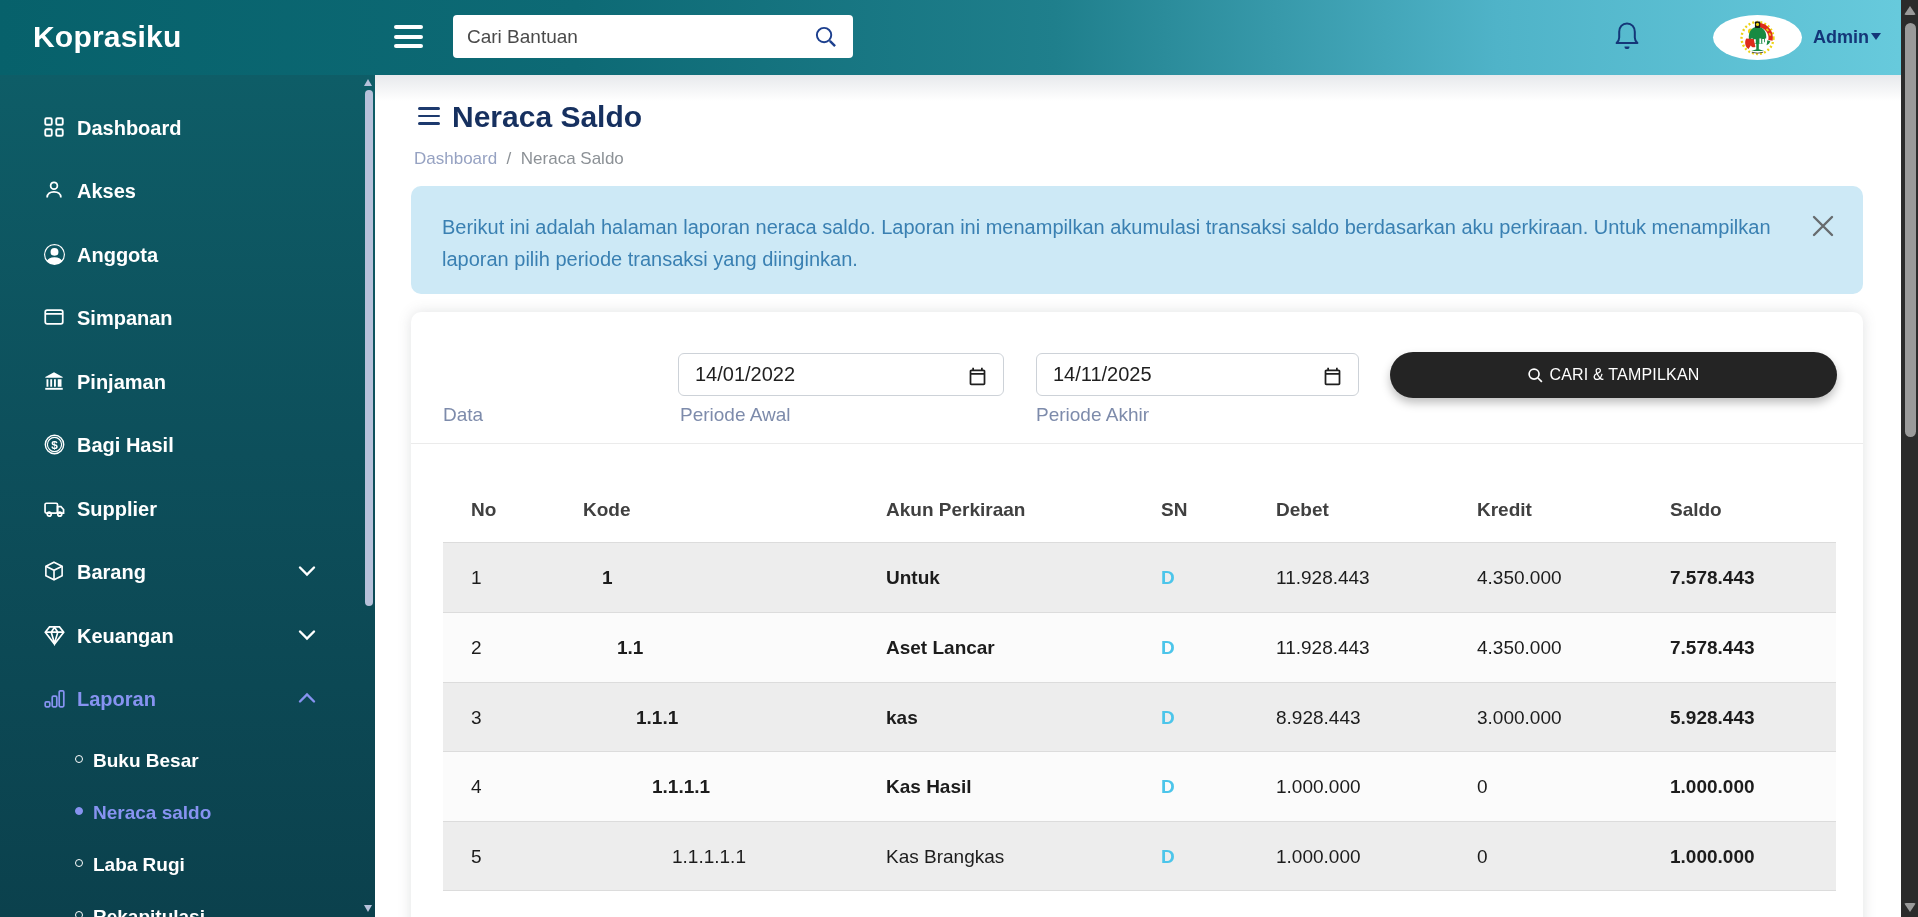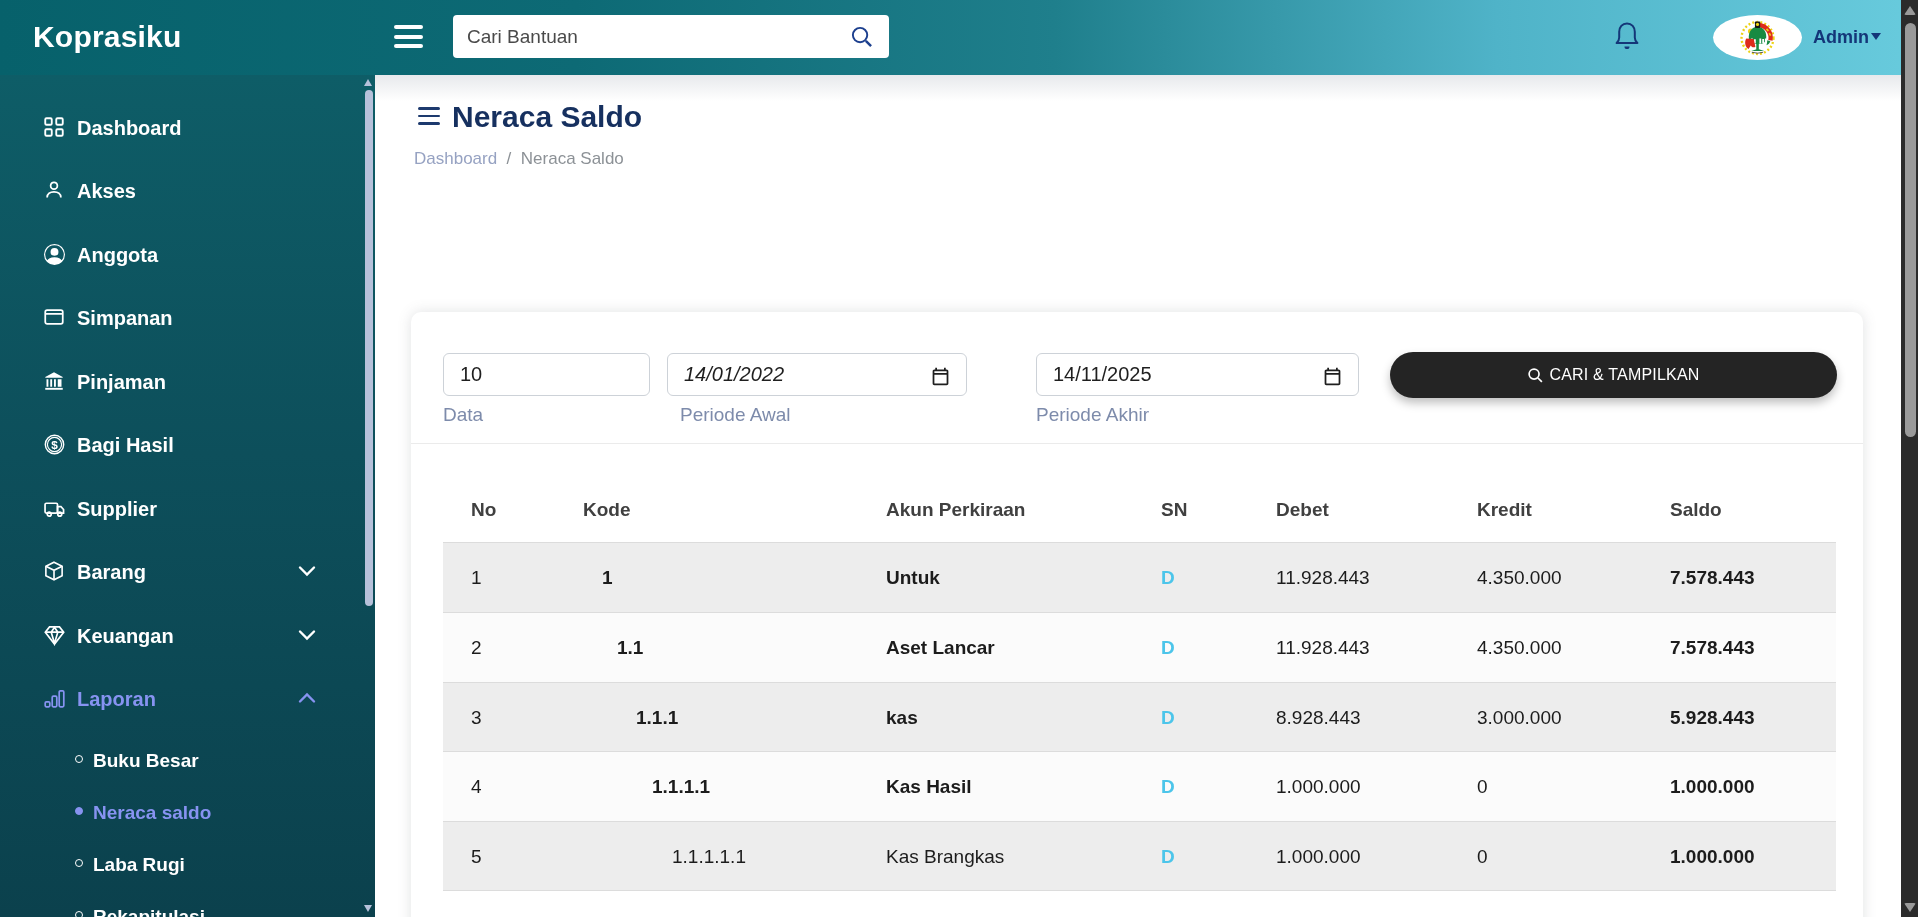--- a/index.html
+++ b/index.html
@@ -3,21 +3,21 @@
 <meta charset="utf-8">
 <style>
   * { margin:0; padding:0; box-sizing:border-box; }
   html,body { width:1918px; height:917px; overflow:hidden; font-family:"Liberation Sans", sans-serif; background:#fff; }
 
   
   #navbar { position:absolute; left:0; top:0; width:1918px; height:75px;
     background:linear-gradient(90deg,#07616b 0%,#0d6a75 30%,#1f7f8c 55%,#4fb3c8 78%,#68cbdd 100%); }
   #logo { position:absolute; left:33px; top:20px; color:#fff; font-size:30px; font-weight:bold; letter-spacing:0.2px; }
   .hbar { position:absolute; left:394px; width:29px; height:4.4px; background:#fff; border-radius:3px; }
-  #search { position:absolute; left:453px; top:15px; width:436px; height:43px; background:#fff; border-radius:4px; }
+  #search { position:absolute; left:453px; top:15px; width:400px; height:43px; background:#fff; border-radius:4px; }
   #search span { position:absolute; left:14px; top:11px; font-size:19px; color:#4a4a4a; }
   #search svg { position:absolute; right:16px; top:10px; }
   #bell { position:absolute; left:1614px; top:21px; }
   #avatar { position:absolute; left:1713px; top:15px; width:89px; height:45px; background:#fff; border-radius:50%; }
   #avatar svg { position:absolute; left:25px; top:3.5px; }
   #admin { position:absolute; left:1813px; top:27px; font-size:18px; font-weight:bold; color:#143678; }
   #admincaret { position:absolute; left:1871px; top:33px; width:0; height:0;
      border-left:5.5px solid transparent; border-right:5.5px solid transparent; border-top:7px solid #143678; }
 
   
@@ -87,25 +87,31 @@
 <body>
 
 <div id="main">
   <div id="topshadow"></div>
   <div class="tbar" style="top:32px"></div>
   <div class="tbar" style="top:39.5px"></div>
   <div class="tbar" style="top:47px"></div>
   <div id="title">Neraca Saldo</div>
   <div id="crumb"><span class="dash">Dashboard</span> &nbsp;/&nbsp; Neraca Saldo</div>
 
+  <div id="alert">
+    <div class="l1">Berikut ini adalah halaman laporan neraca saldo. Laporan ini menampilkan akumulasi transaksi saldo berdasarkan aku perkiraan. Untuk menampilkan</div>
+    <div class="l2">laporan pilih periode transaksi yang diinginkan.</div>
+    <svg width="22" height="22" viewBox="0 0 22 22">
+        <path d="M2 2 L20 20 M20 2 L2 20" stroke="#676b6e" stroke-width="2.4" stroke-linecap="round"></path>
+      </svg>
+  </div>
 
   <div id="card">
-    <div class="inp" style="left:32px; width:207px;">10</div>
     <div class="flabel" style="left:32px;">Data</div>
-    <div class="inp" style="left:256px; width:300px;font-style:italic;">14/01/2022
+    <div class="inp" style="left:267px; width:326px;">14/01/2022
       <svg class="cal" style="right:15px" width="21" height="21" viewBox="0 0 24 24">
           <path fill="#1f1f1f" d="M19 4h-1V2h-2v2H8V2H6v2H5c-1.11 0-1.99.9-1.99 2L3 20c0 1.1.89 2 2 2h14c1.1 0 2-.9 2-2V6c0-1.1-.9-2-2-2zm0 16H5V10h14v10zM5 8V6h14v2H5z"></path>
         </svg>
     </div>
     <div class="flabel" style="left:269px;">Periode Awal</div>
     <div class="inp" style="left:625px; width:323px;">14/11/2025
       <svg class="cal" style="right:15px" width="21" height="21" viewBox="0 0 24 24">
           <path fill="#1f1f1f" d="M19 4h-1V2h-2v2H8V2H6v2H5c-1.11 0-1.99.9-1.99 2L3 20c0 1.1.89 2 2 2h14c1.1 0 2-.9 2-2V6c0-1.1-.9-2-2-2zm0 16H5V10h14v10zM5 8V6h14v2H5z"></path>
         </svg>
     </div>

